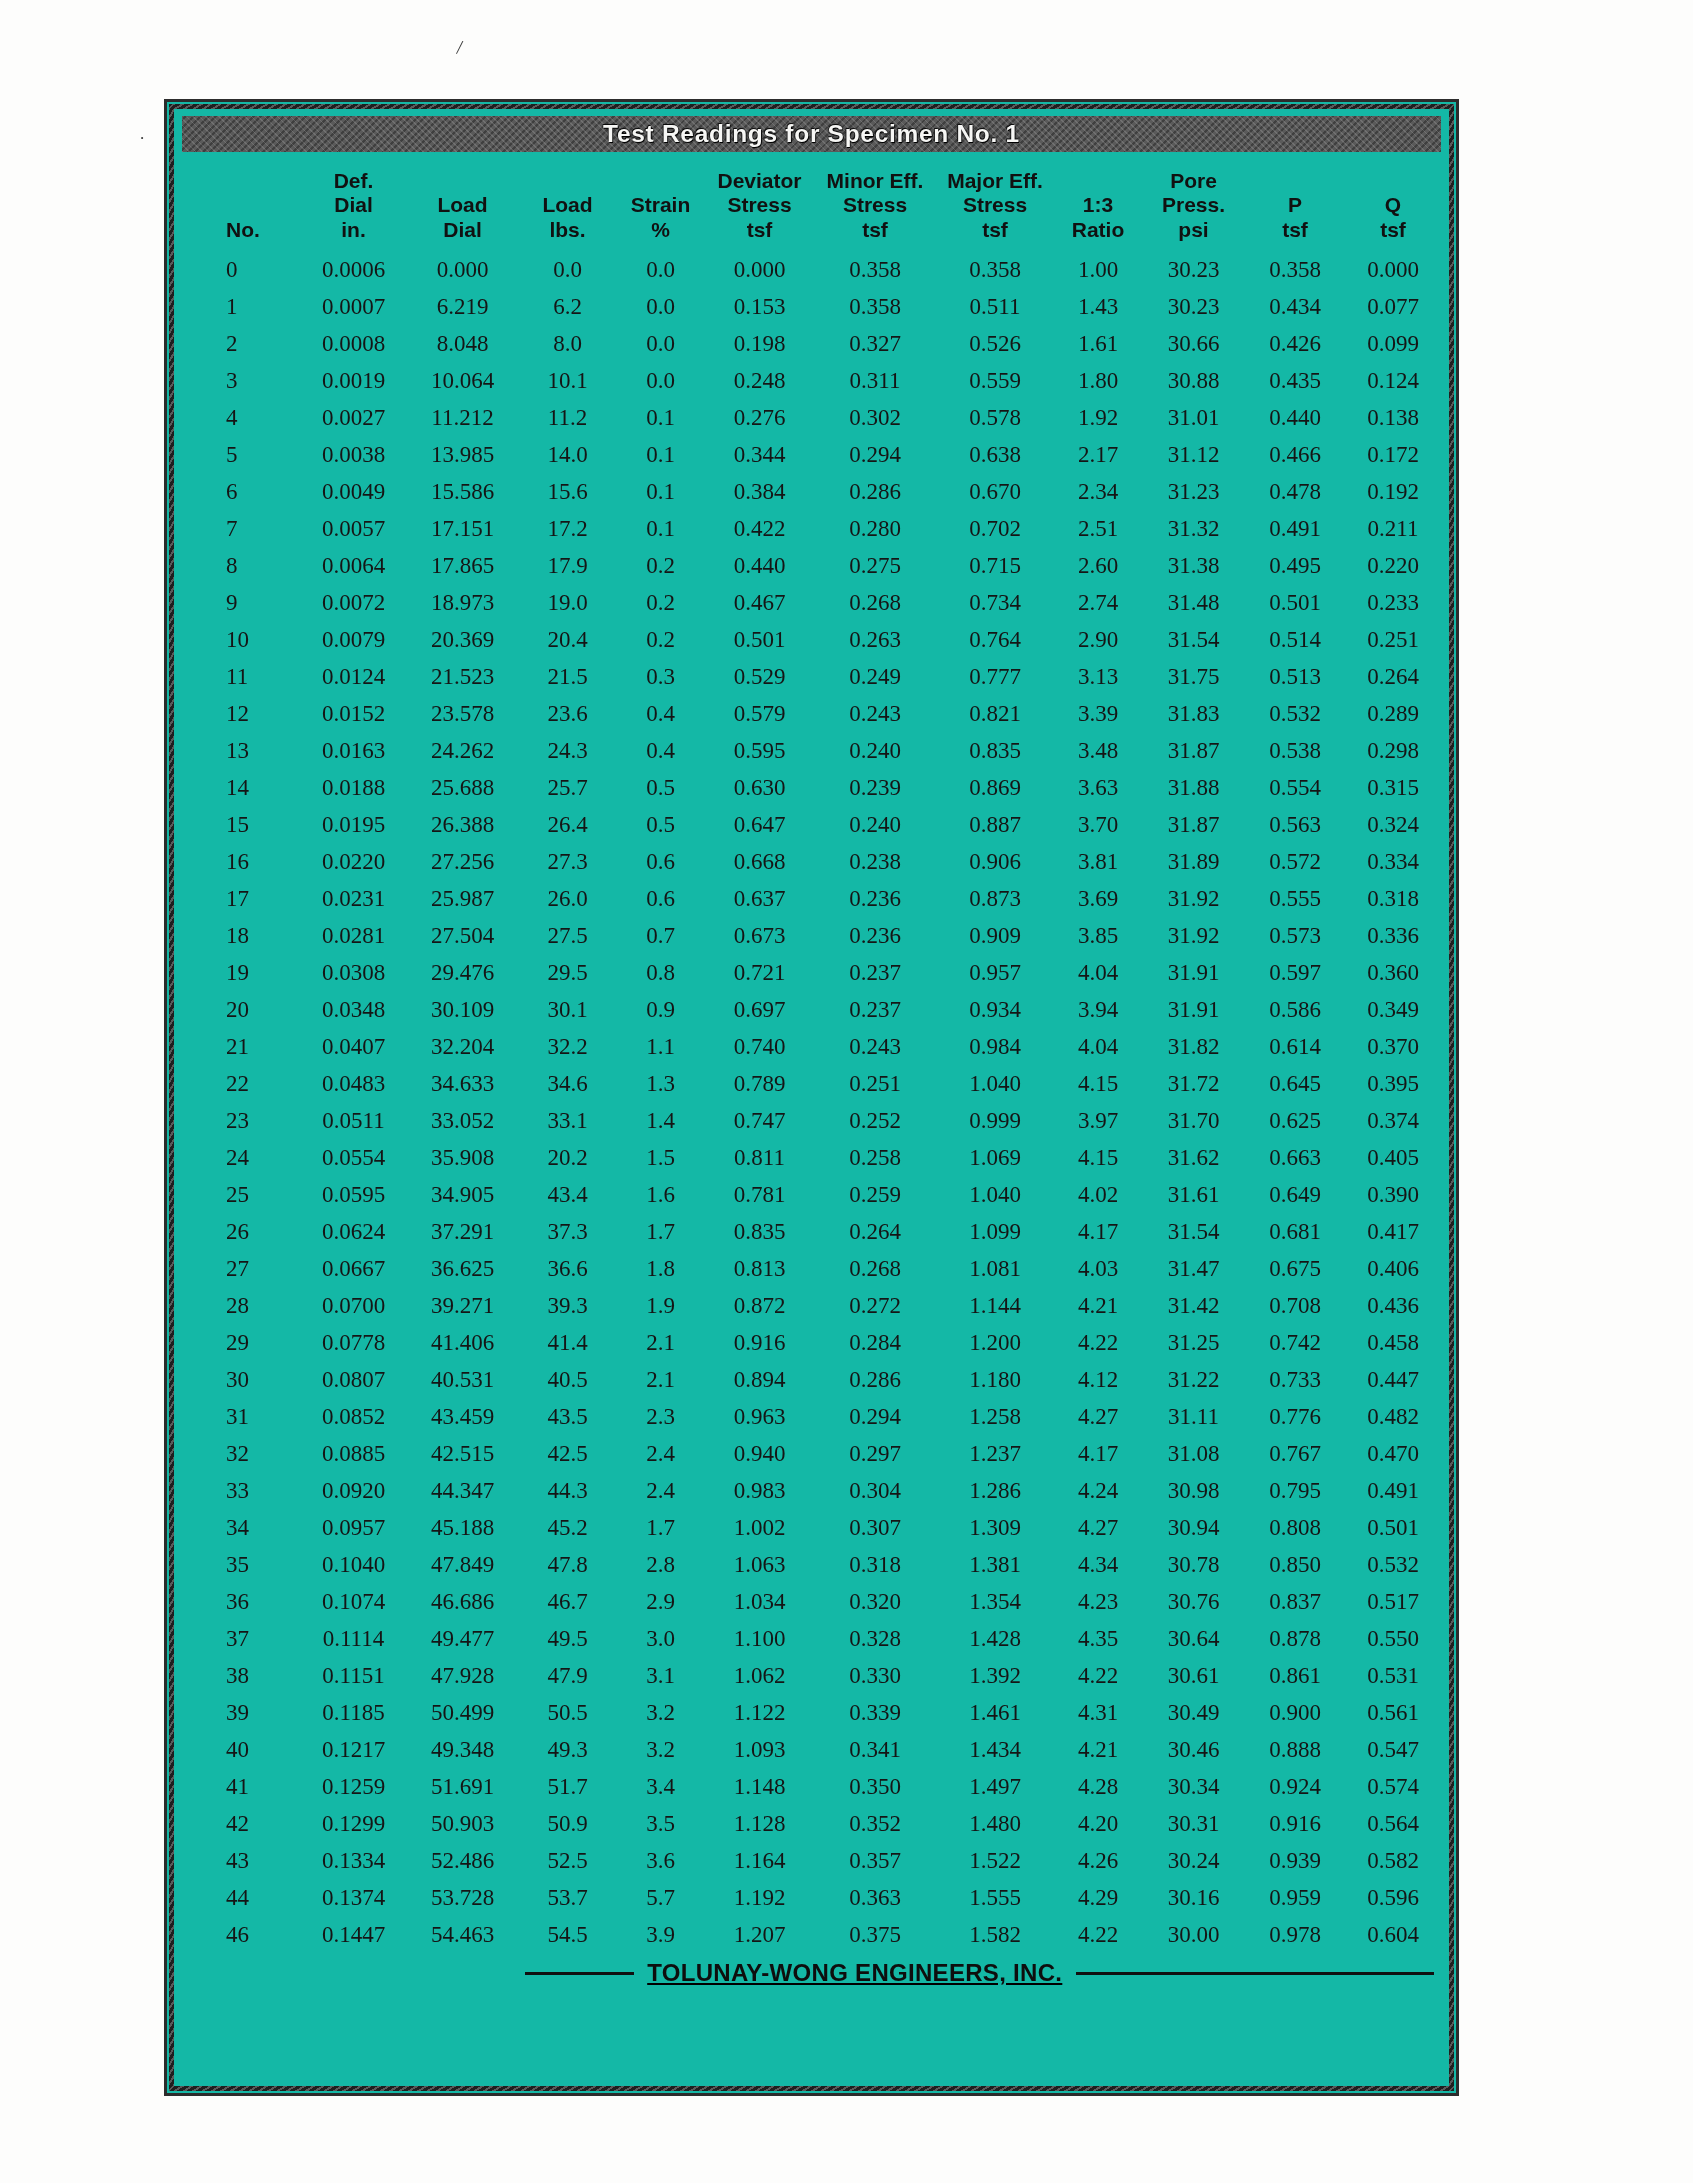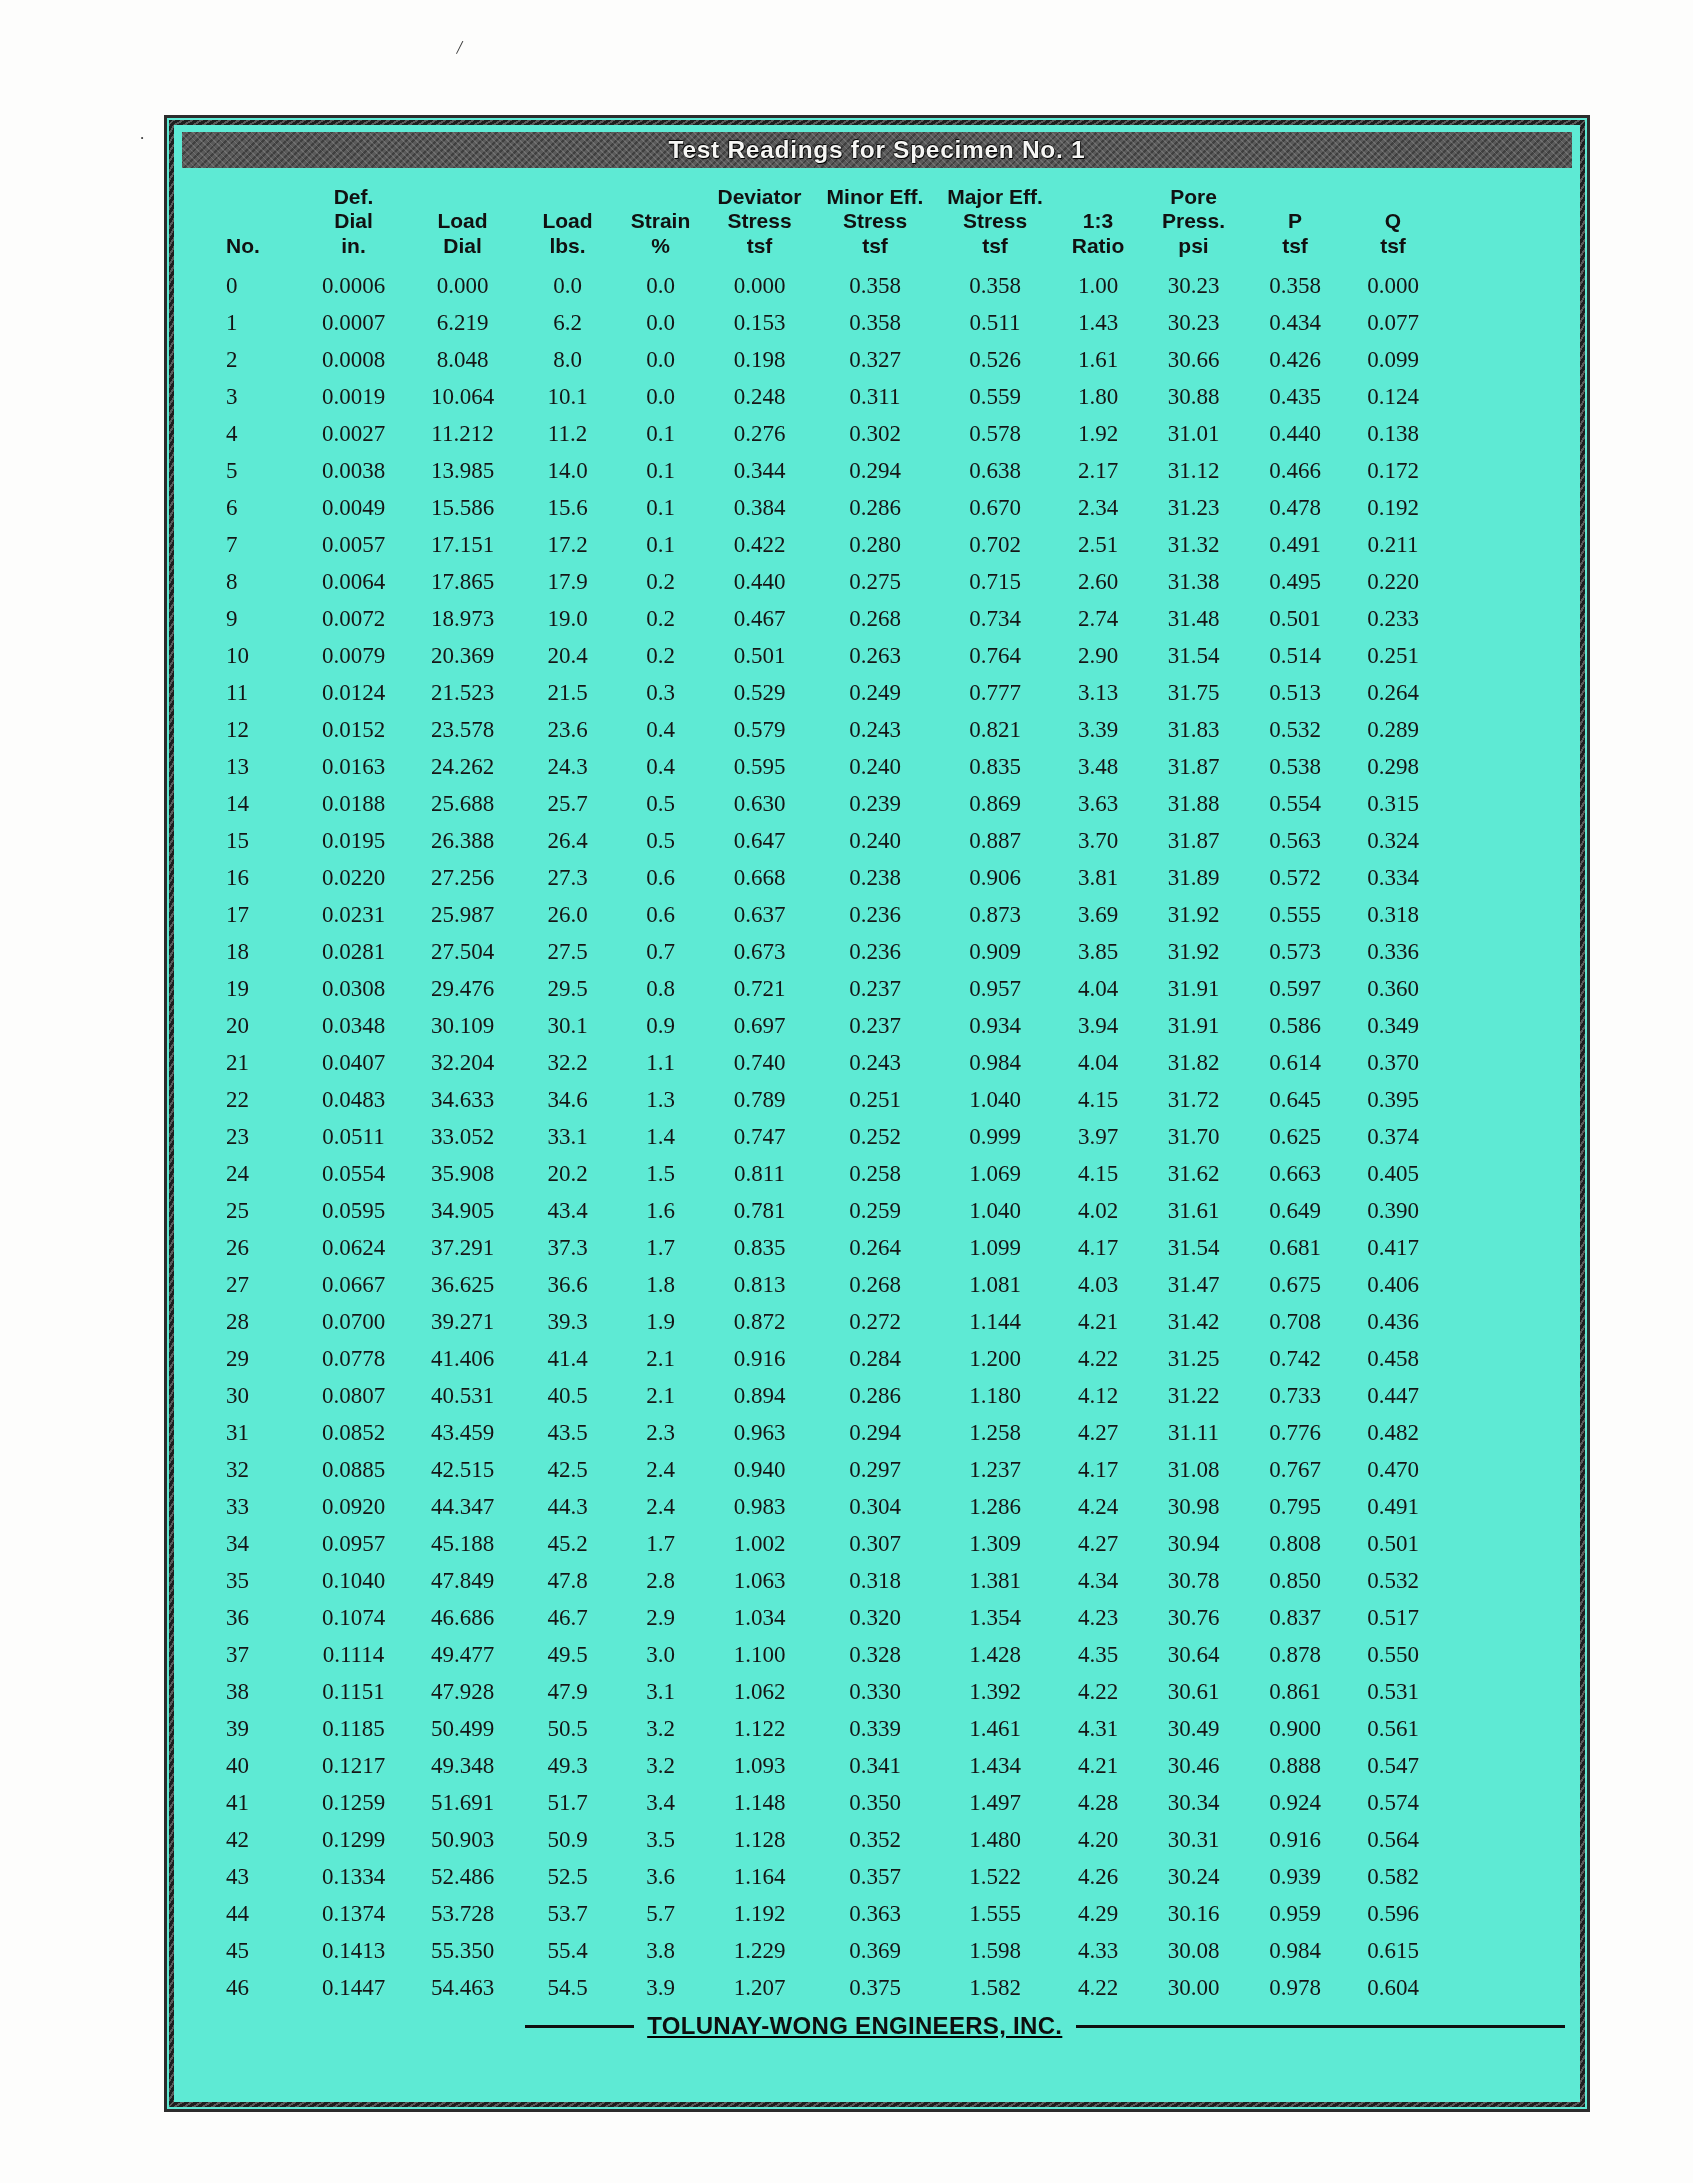--- a/index.html
+++ b/index.html
@@ -18,25 +18,24 @@
     font: 20px "Liberation Serif", serif;
   }
   .artifact-slash { left: 457px; top: 36px; transform: rotate(8deg); }
   .artifact-dot  { left: 140px; top: 124px; font-size: 17px; }
 
   
   .frame {
     position: absolute;
     left: 164px;
     top: 99px;
-    width: 1426px;
+    width: 1295px;
     height: 1997px;
     border: 3.3px solid #2c2c2c;
-    background: #5eead4;
-    margin-top: 16px;
+    background: #14b8a6;
   }
   .frame-inner {
     margin: 2px;
     height: calc(100% - 4px);
     border: 5.3px solid #383838;
     border-image: repeating-linear-gradient(135deg, #1f1f1f 0 4px, #5a5a5a 4px 6.6px) 8;
   }
 
   .title-band {
     height: 36px;
@@ -818,34 +817,20 @@
               <td>5.7</td>
               <td>1.192</td>
               <td>0.363</td>
               <td>1.555</td>
               <td>4.29</td>
               <td>30.16</td>
               <td>0.959</td>
               <td>0.596</td>
             </tr>
             <tr>
-              <td>45</td>
-              <td>0.1413</td>
-              <td>55.350</td>
-              <td>55.4</td>
-              <td>3.8</td>
-              <td>1.229</td>
-              <td>0.369</td>
-              <td>1.598</td>
-              <td>4.33</td>
-              <td>30.08</td>
-              <td>0.984</td>
-              <td>0.615</td>
-            </tr>
-            <tr>
               <td>46</td>
               <td>0.1447</td>
               <td>54.463</td>
               <td>54.5</td>
               <td>3.9</td>
               <td>1.207</td>
               <td>0.375</td>
               <td>1.582</td>
               <td>4.22</td>
               <td>30.00</td>

